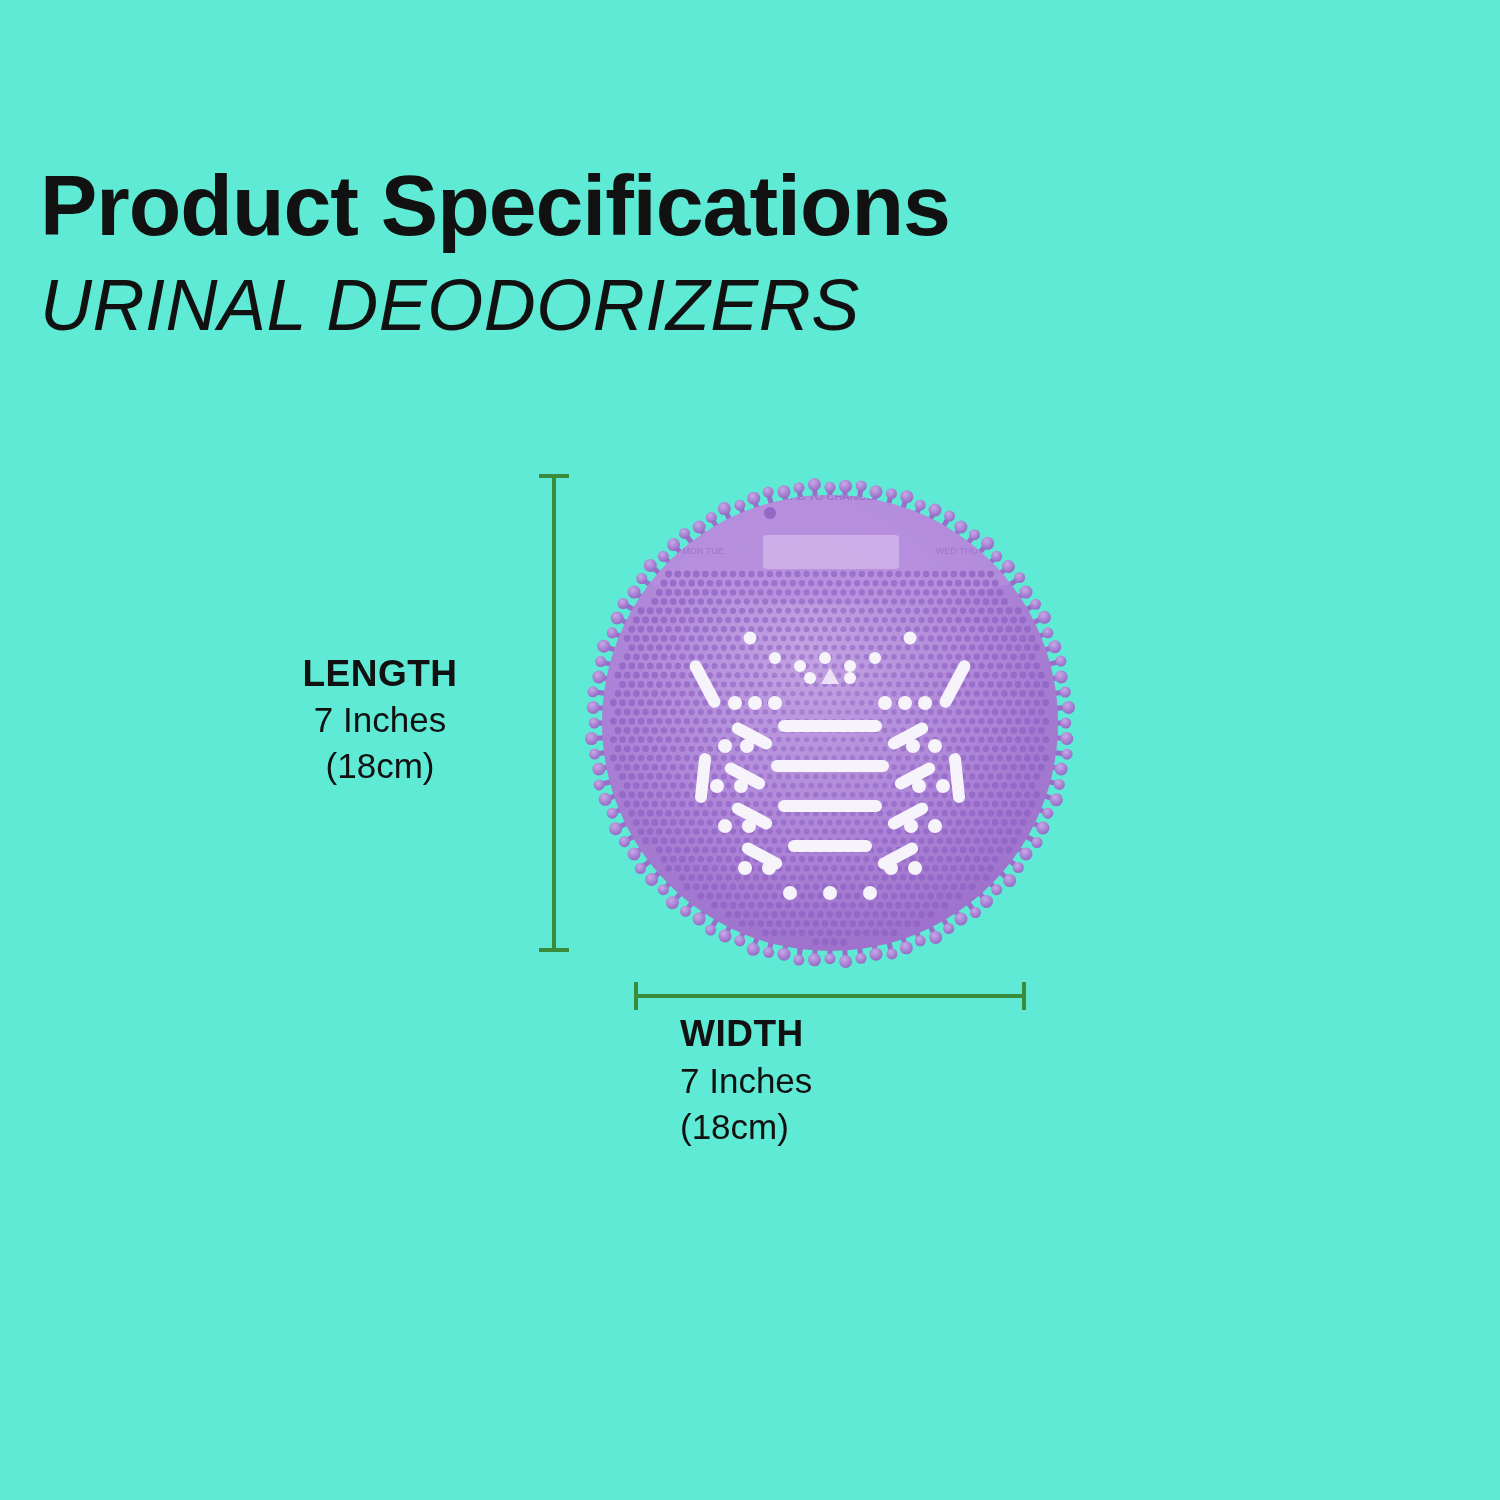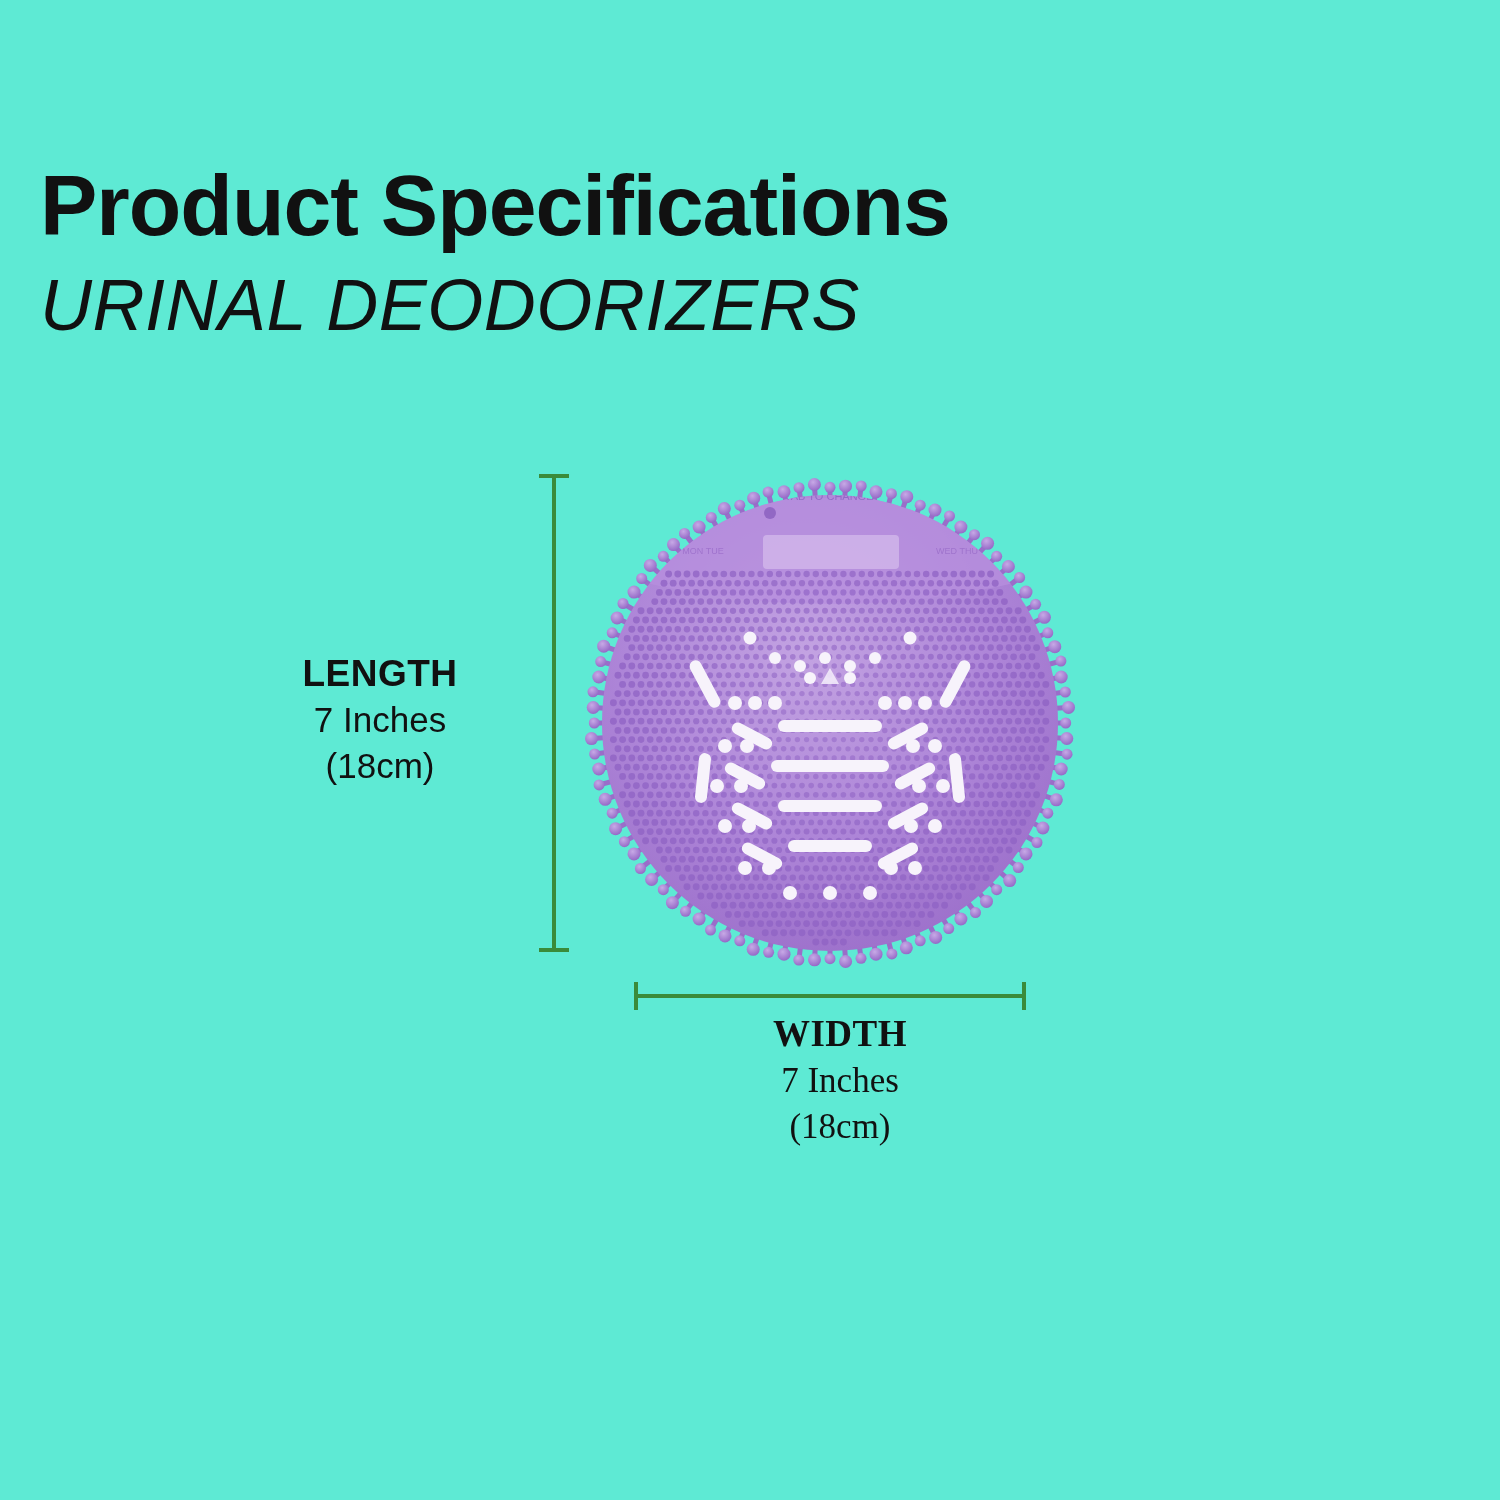--- a/index.html
+++ b/index.html
@@ -69,23 +69,21 @@
     font-size: 35px;
     font-weight: 400;
     line-height: 1.3;
   }
 
   .width-label {
     position: absolute;
     left: 680px;
     top: 1010px;
     width: 320px;
-    text-align: center;
     color: #111111;
-    font-family: Liberation Serif, serif;
   }
   .width-label .lbl-title {
     font-size: 37px;
     font-weight: 700;
     letter-spacing: 0.5px;
     line-height: 1.3;
   }
   .width-label .lbl-line {
     font-size: 35px;
     font-weight: 400;

